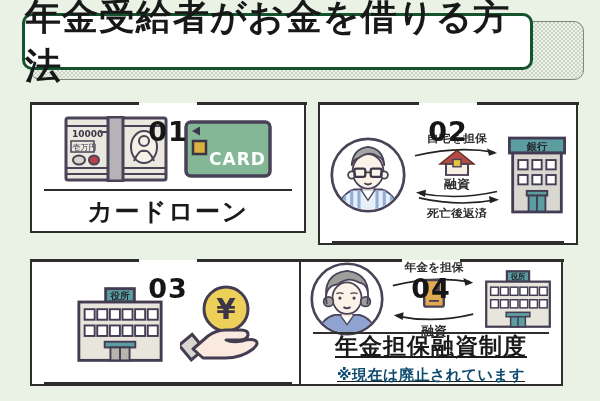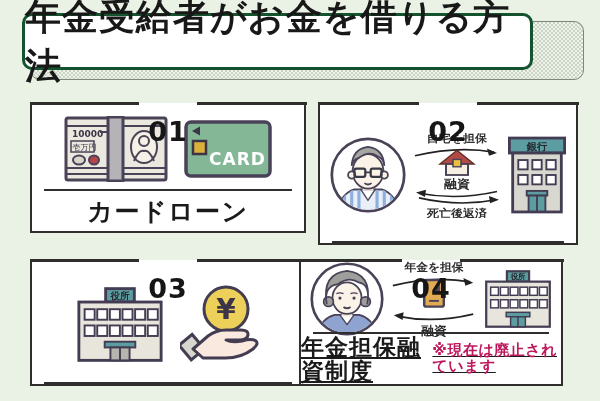--- a/index.html
+++ b/index.html
@@ -45,23 +45,23 @@
   .icons {
     flex:1; display:flex; align-items:center; justify-content:center;
     gap:16px; padding:8px 4px 2px 4px; min-height:0;
   }
   .icons.tight { gap:1px; padding:6px 2px 0 2px; }
   .divider { flex:none; height:2px; background:#2f2e2c; margin:0 12px; }
   .label {
     flex:none; height:40px; display:flex; align-items:center; justify-content:center;
     font-size:25px; font-weight:700; letter-spacing:1.5px; color:#1a1a1a;border-radius:13px;
   }
-  .label.two-line { height:50px; flex-direction:row; justify-content:space-between; line-height:1.05; }
+  .label.two-line { height:50px; flex-direction:column; justify-content:space-between; line-height:1.05; }
   .label .main { font-size:23px; font-weight:700; letter-spacing:1px; }
-  .label .note { font-size:15px; font-weight:600; letter-spacing:0.5px; color:#be185d; }
+  .label .note { font-size:15px; font-weight:600; letter-spacing:0.5px; color:#0c4a6e; }
   svg { display:block; }
   svg text { font-family:"DejaVu Sans","Liberation Sans",sans-serif; }
 </style>
 </head>
 <body>
 
 <div class="title-shadow"></div>
 <div class="title-box">
   <span>年金受給者がお金を借りる方法</span>
 </div>

